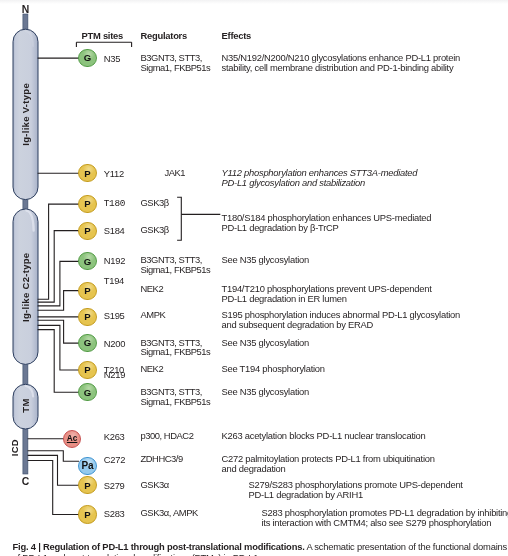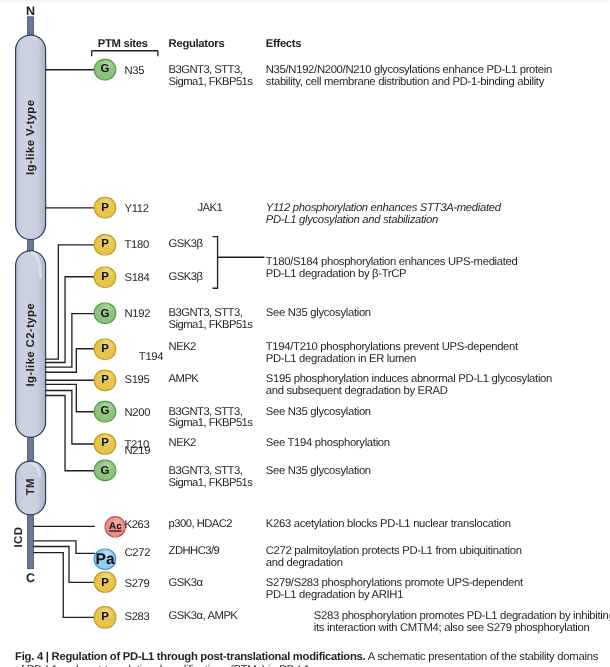--- a/index.html
+++ b/index.html
@@ -123,38 +123,38 @@
     <div class="badge" style="left: 78.45px; top: 164.1px; background: radial-gradient(circle at 58% 26%, rgb(241, 220, 142) 0%, rgb(230, 196, 79) 38%, rgb(230, 196, 79) 70%, rgb(218, 182, 60) 100%); border: 1.5px solid rgb(197, 157, 31); font-size: 9.6px;">
       <span>P</span>
     </div>
     <div class="site" style="top: 167.7px;">Y112</div>
     <div class="regs" style="top: 167.7px; margin-left: 24px;">JAK1</div>
     <div class="effects" style="top: 167.7px; font-style: italic;">Y112 phosphorylation enhances STT3A-mediated
 PD-L1 glycosylation and stabilization</div>
     <div class="badge" style="left: 78.45px; top: 195px; background: radial-gradient(circle at 58% 26%, rgb(241, 220, 142) 0%, rgb(230, 196, 79) 38%, rgb(230, 196, 79) 70%, rgb(218, 182, 60) 100%); border: 1.5px solid rgb(197, 157, 31); font-size: 9.6px;">
       <span>P</span>
     </div>
-    <div class="site" style="top: 198.1px;">T180</div>
+    <div class="site" style="top: 198.1px; font-family: Liberation Mono, monospace;">T180</div>
     <div class="regs" style="top: 198.1px;">GSK3β</div>
     <div class="badge" style="left: 78.45px; top: 221.5px; background: radial-gradient(circle at 58% 26%, rgb(241, 220, 142) 0%, rgb(230, 196, 79) 38%, rgb(230, 196, 79) 70%, rgb(218, 182, 60) 100%); border: 1.5px solid rgb(197, 157, 31); font-size: 9.6px;">
       <span>P</span>
     </div>
     <div class="site" style="top: 225.1px;">S184</div>
     <div class="regs" style="top: 225.1px;">GSK3β</div>
     <div class="badge" style="left: 78.45px; top: 252.3px; background: radial-gradient(circle at 58% 26%, rgb(184, 218, 169) 0%, rgb(140, 195, 125) 38%, rgb(140, 195, 125) 70%, rgb(127, 186, 111) 100%); border: 1.5px solid rgb(83, 156, 70); font-size: 9.6px;">
       <span>G</span>
     </div>
     <div class="site" style="top: 255.3px;">N192</div>
     <div class="regs" style="top: 255.3px;">B3GNT3, STT3,
 Sigma1, FKBP51s</div>
     <div class="effects" style="top: 255.3px;">See N35 glycosylation</div>
     <div class="badge" style="left: 78.45px; top: 281.5px; background: radial-gradient(circle at 58% 26%, rgb(241, 220, 142) 0%, rgb(230, 196, 79) 38%, rgb(230, 196, 79) 70%, rgb(218, 182, 60) 100%); border: 1.5px solid rgb(197, 157, 31); font-size: 9.6px;">
       <span>P</span>
     </div>
-    <div class="site" style="top: 291px; margin-left: 12px;">T194</div>
+    <div class="site" style="top: 275px;">T194</div>
     <div class="regs" style="top: 283.9px;">NEK2</div>
     <div class="effects" style="top: 283.9px;">T194/T210 phosphorylations prevent UPS-dependent
 PD-L1 degradation in ER lumen</div>
     <div class="badge" style="left: 78.45px; top: 307.8px; background: radial-gradient(circle at 58% 26%, rgb(241, 220, 142) 0%, rgb(230, 196, 79) 38%, rgb(230, 196, 79) 70%, rgb(218, 182, 60) 100%); border: 1.5px solid rgb(197, 157, 31); font-size: 9.6px;">
       <span>P</span>
     </div>
     <div class="site" style="top: 310.3px;">S195</div>
     <div class="regs" style="top: 310.3px;">AMPK</div>
     <div class="effects" style="top: 310.3px;">S195 phosphorylation induces abnormal PD-L1 glycosylation
 and subsequent degradation by ERAD</div>
@@ -171,50 +171,50 @@
     <div class="site" style="top: 364.1px;">T210</div>
     <div class="regs" style="top: 364.1px;">NEK2</div>
     <div class="effects" style="top: 364.1px;">See T194 phosphorylation</div>
     <div class="badge" style="left: 78.45px; top: 383.2px; background: radial-gradient(circle at 58% 26%, rgb(184, 218, 169) 0%, rgb(140, 195, 125) 38%, rgb(140, 195, 125) 70%, rgb(127, 186, 111) 100%); border: 1.5px solid rgb(83, 156, 70); font-size: 9.6px;">
       <span>G</span>
     </div>
     <div class="site" style="top: 369px;">N219</div>
     <div class="regs" style="top: 387px;">B3GNT3, STT3,
 Sigma1, FKBP51s</div>
     <div class="effects" style="top: 387px;">See N35 glycosylation</div>
-    <div class="badge" style="left: 87px; top: 429.6px; background: radial-gradient(circle at 58% 26%, rgb(240, 178, 172) 0%, rgb(232, 144, 134) 38%, rgb(232, 144, 134) 70%, rgb(223, 130, 121) 100%); border: 1.5px solid rgb(199, 80, 80); font-size: 8.2px; text-decoration: underline;">
+    <div class="badge" style="left: 63px; top: 429.6px; background: radial-gradient(circle at 58% 26%, rgb(240, 178, 172) 0%, rgb(232, 144, 134) 38%, rgb(232, 144, 134) 70%, rgb(223, 130, 121) 100%); border: 1.5px solid rgb(199, 80, 80); font-size: 8.2px; text-decoration: underline;">
       <span>Ac</span>
     </div>
     <div class="site" style="top: 431.1px;">K263</div>
     <div class="regs" style="top: 431.1px;">p300, HDAC2</div>
     <div class="effects" style="top: 431.1px;">K263 acetylation blocks PD-L1 nuclear translocation</div>
-    <div class="badge" style="left: 78.45px; top: 457px; background: radial-gradient(circle at 58% 26%, rgb(192, 225, 247) 0%, rgb(148, 202, 238) 38%, rgb(148, 202, 238) 70%, rgb(134, 193, 233) 100%); border: 1.5px solid rgb(63, 148, 209); font-size: 13px;">
+    <div class="badge" style="left: 78.45px; top: 457px; background: radial-gradient(circle at 58% 26%, rgb(192, 225, 247) 0%, rgb(148, 202, 238) 38%, rgb(148, 202, 238) 70%, rgb(134, 193, 233) 100%); border: 1.5px solid rgb(63, 148, 209); font-size: 10px;">
       <span>Pa</span>
     </div>
     <div class="site" style="top: 453.9px;">C272</div>
     <div class="regs" style="top: 453.9px;">ZDHHC3/9</div>
     <div class="effects" style="top: 453.9px;">C272 palmitoylation protects PD-L1 from ubiquitination
 and degradation</div>
     <div class="badge" style="left: 78.45px; top: 476.2px; background: radial-gradient(circle at 58% 26%, rgb(241, 220, 142) 0%, rgb(230, 196, 79) 38%, rgb(230, 196, 79) 70%, rgb(218, 182, 60) 100%); border: 1.5px solid rgb(197, 157, 31); font-size: 9.6px;">
       <span>P</span>
     </div>
     <div class="site" style="top: 479.8px;">S279</div>
     <div class="regs" style="top: 479.8px;">GSK3α</div>
-    <div class="effects" style="top: 479.8px;">S279/S283 phosphorylations promote UPS-dependent
+    <div class="effects" style="top: 479.8px; margin-left: 27px;">S279/S283 phosphorylations promote UPS-dependent
 PD-L1 degradation by ARIH1</div>
     <div class="badge" style="left: 78.45px; top: 505.4px; background: radial-gradient(circle at 58% 26%, rgb(241, 220, 142) 0%, rgb(230, 196, 79) 38%, rgb(230, 196, 79) 70%, rgb(218, 182, 60) 100%); border: 1.5px solid rgb(197, 157, 31); font-size: 9.6px;">
       <span>P</span>
     </div>
     <div class="site" style="top: 508.3px;">S283</div>
     <div class="regs" style="top: 508.3px;">GSK3α, AMPK</div>
     <div class="effects" style="top: 508.3px; margin-left: 40px;">S283 phosphorylation promotes PD-L1 degradation by inhibiting
 its interaction with CMTM4; also see S279 phosphorylation</div>
   </div>
 
 <div class="effects" id="grouped-effect" style="top: 213px;">T180/S184 phosphorylation enhances UPS-mediated
 PD-L1 degradation by β-TrCP</div>
 
 <div id="caption">
   <span class="cap-label">Fig. 4 |</span>
   <span class="cap-title">Regulation of PD-L1 through post-translational modifications.</span>
-  <span class="cap-body">A schematic presentation of the stability domains</span>
+  <span class="cap-body">A schematic presentation of the functional domains</span>
 </div>
 <div id="caption2">of PD-L1 and post-translational modifications (PTMs) in PD-L1</div>
 
 </body></html>

